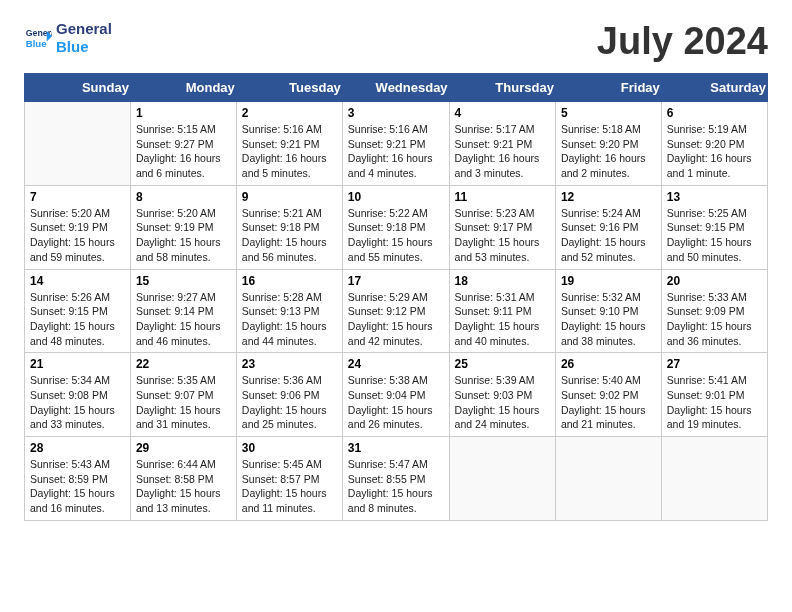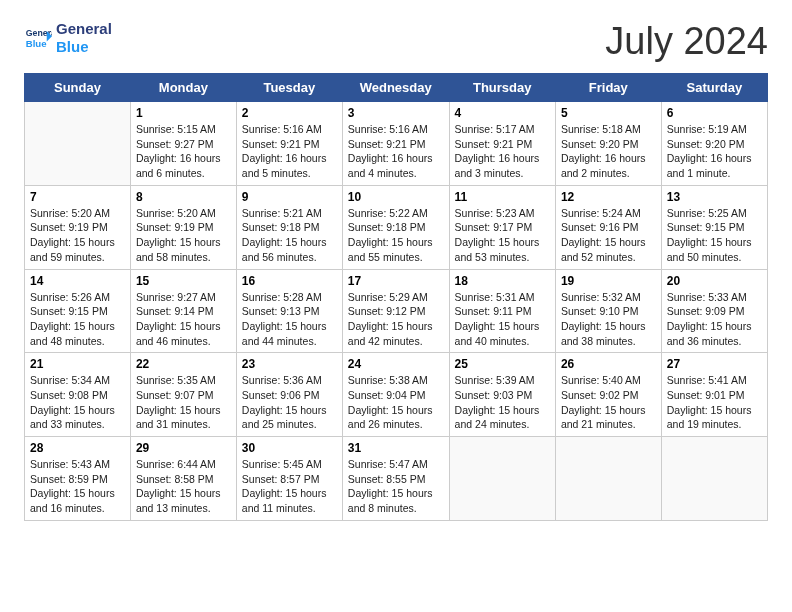--- a/index.html
+++ b/index.html
@@ -30,36 +30,36 @@
     .logo-blue { color: #2196f3; }
     .logo-icon {
       width: 28px;
       height: 28px;
     }
     .title-area {
       text-align: right;
     }
     .month-year {
       font-size: 38px;
-      font-weight: normal;
+      font-weight: bold;
       color: #333;
     }
     .location {
       font-size: 15px;
       color: #444;
     }
     table {
       width: 100%;
       border-collapse: collapse;
       font-size: 11px;
     }
     thead tr th {
       background-color: #2f5496;
       color: #fff;
-      text-align: center;
+      text-align: right;
       padding: 6px 1px;
       font-size: 13px;
       font-weight: bold;
       border: 1px solid #2f5496;
     }
     tbody tr td {
       border: 1px solid #ccc;
       vertical-align: top;
       padding: 4px 5px;
       min-height: 80px;

